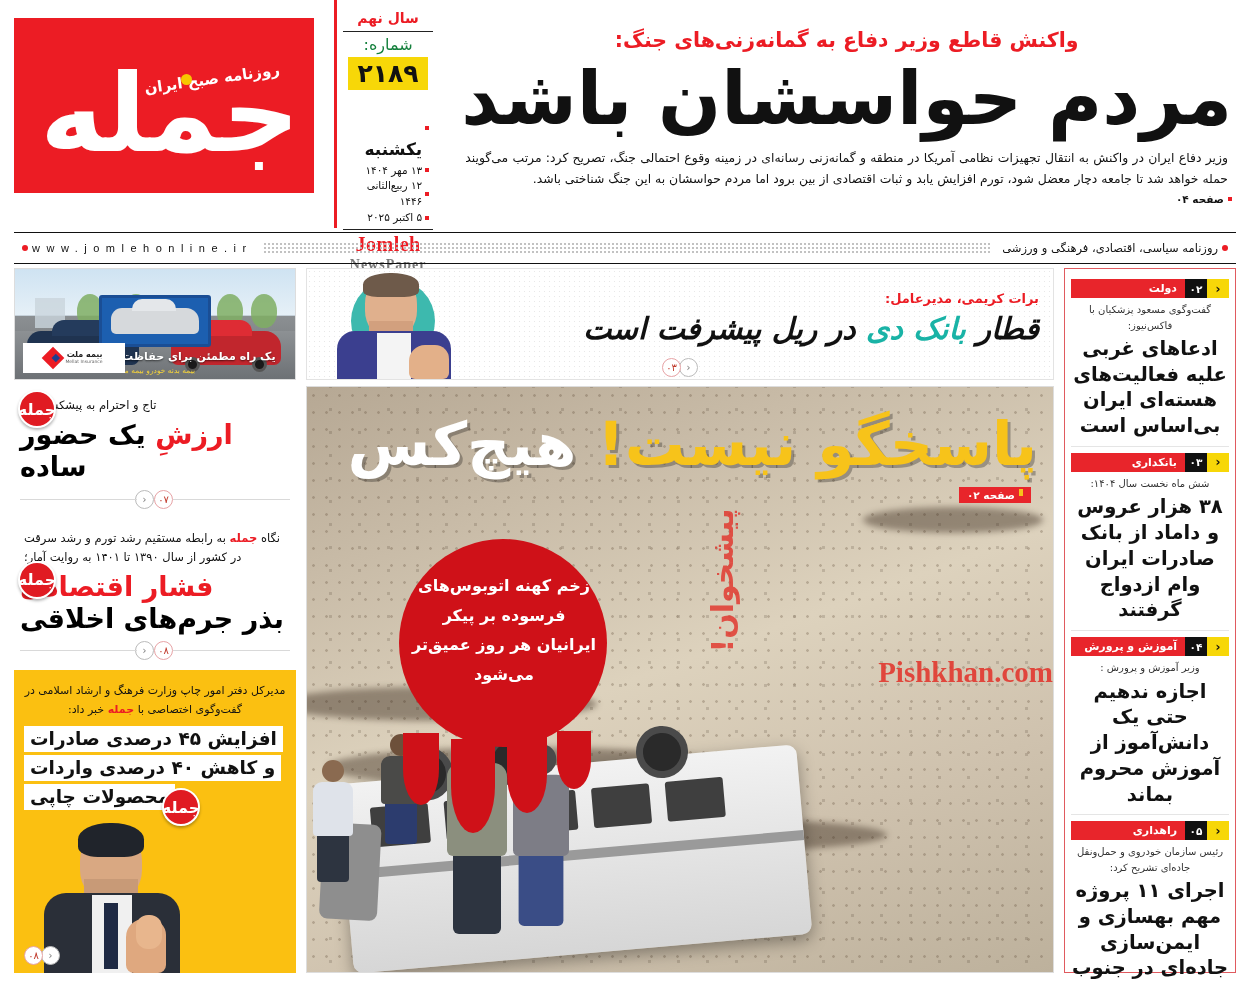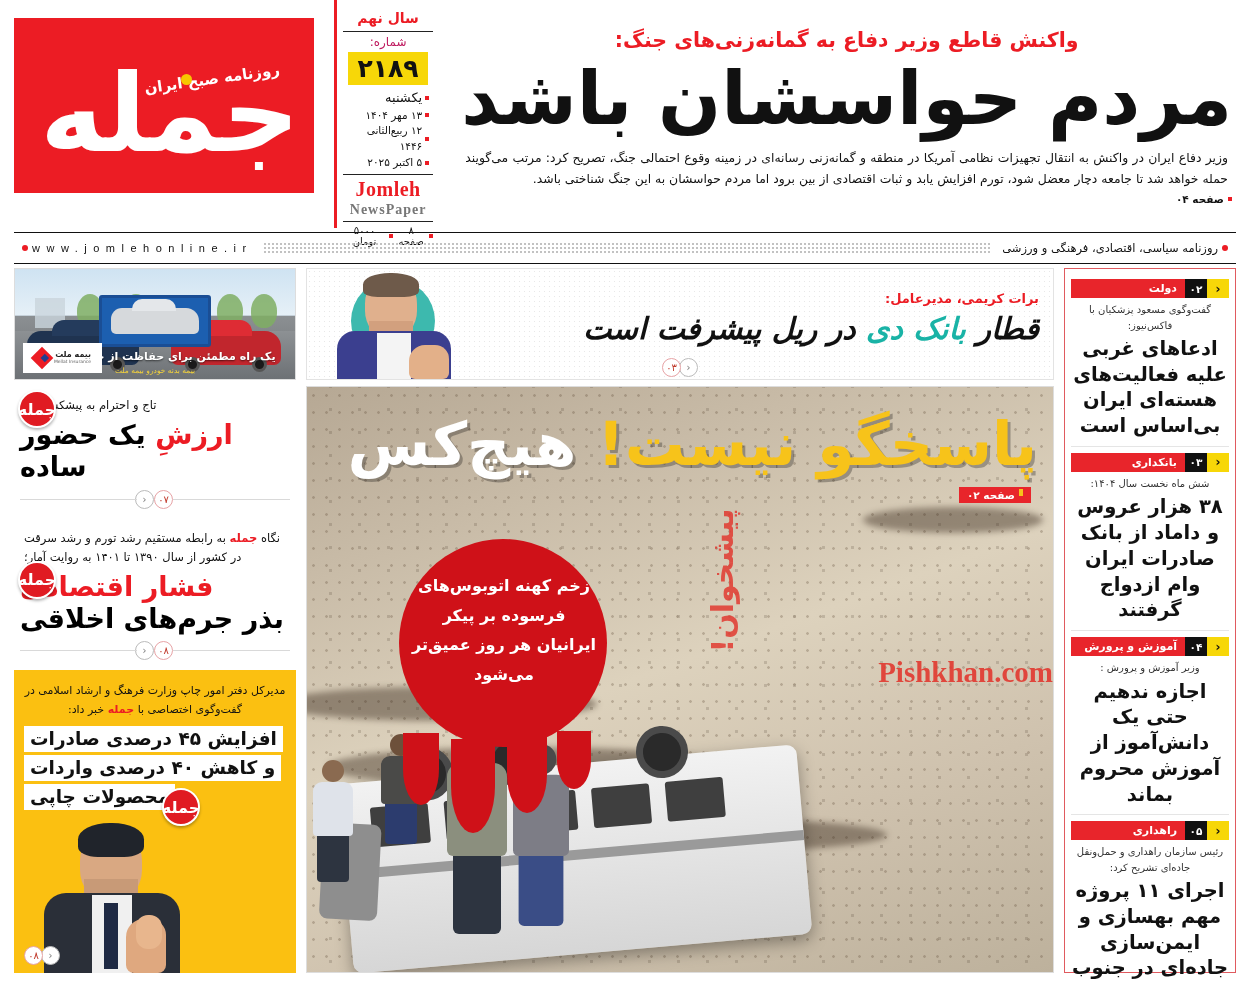--- a/index.html
+++ b/index.html
@@ -39,29 +39,29 @@
     width:11px; height:11px; border-radius:50%; background:#f7c600;
   }
 
   .info-block {
     width:116px; padding:10px 6px 4px 6px; text-align:center;
     border-left:3px solid #ec1c24;
     display:flex; flex-direction:column; gap:1px;
   }
   .info-year { color:#ec1c24; font-size:14px; font-weight:700; letter-spacing:2px; padding-bottom:2px; }
   .hr-thin { border-top:1px solid #222; margin:2px 0; }
-  .info-numlabel { color:#be185d; font-size:12px; letter-spacing:2px; }
+  .info-numlabel { color:#15803d; font-size:16px; letter-spacing:2px; }
   .info-num {
     background:#f7d708; color:#111; font-size:25px; font-weight:700;
     padding:2px 0; margin:2px 5px; letter-spacing:1px;
   }
   .info-dates { font-size:10.5px; color:#111; line-height:1.5; text-align:right; padding-right:4px; }
   .info-dates div { display:flex; align-items:center; justify-content:flex-start; gap:3px; }
   .bullet-sq { display:inline-block; width:4px; height:4px; background:#ec1c24; flex:0 0 auto; }
-  .info-day { font-weight:400; font-size:13px; letter-spacing:2px; }
+  .info-day { font-weight:700; font-size:17px; letter-spacing:2px;margin-top:44px; }
   .info-en-1 { color:#ec1c24; font-size:20px; font-weight:700; font-family:"Liberation Serif",serif; letter-spacing:0.5px; }
   .info-en-2 { color:#777; font-size:14px; font-weight:700; font-family:"Liberation Serif",serif; letter-spacing:1px; }
   .info-price { font-size:10px; color:#111; display:flex; justify-content:center; align-items:center; gap:3px; }
 
   .head-block { flex:1; padding:28px 18px 0 22px; text-align:center; position:relative; }
   .kicker { color:#ec1c24; font-size:20.5px; font-weight:700; line-height:1.2; }
   .headline {
     font-size:74px; font-weight:700; color:#111; line-height:1.08;
     margin-top:6px; letter-spacing:-2px; white-space:nowrap;
   }
@@ -112,21 +112,21 @@
     display:flex; align-items:center; justify-content:center;
   }
   .car-silver { position:relative; width:88px; height:26px; background:#d6d9dc; border-radius:11px 13px 5px 5px; }
   .car-silver::before { content:""; position:absolute; top:-9px; left:24%; width:50%; height:12px; border-radius:10px 10px 0 0; background:#e4e7ea; }
   .ad-caption {
     position:absolute; bottom:16px; left:0; right:0; text-align:center;
     color:#fff; font-size:11px; font-weight:700; text-shadow:0 1px 2px rgba(0,0,0,.6);
   }
   .ad-subcaption { position:absolute; bottom:4px; left:0; right:0; text-align:center; color:#f5d33a; font-size:7.5px; }
   .ad-logo {
-    position:absolute; left:8px; bottom:6px; background:#fff; width:79px; height:30px;
+    position:absolute; left:8px; bottom:6px; background:#fff; width:102px; height:30px;
     display:flex; align-items:center; justify-content:center; gap:4px; padding:0 3px;
   }
   .ad-logo-mark { width:16px; height:16px; background:#ec1c24; transform:rotate(45deg); position:relative; }
   .ad-logo-mark::after { content:""; position:absolute; inset:3px 3px 7px 7px; background:#1f3f8f; }
   .ad-logo-txt { font-size:8px; font-weight:700; color:#222; line-height:1.1; }
   .ad-logo-txt small { display:block; font-size:4.5px; color:#666; font-weight:400; }
 
   .rail-card { position:relative; padding:10px 6px 4px 6px; }
   .jomleh-badge {
     position:absolute; width:38px; height:38px; border-radius:50%;
@@ -566,19 +566,19 @@
         <div class="sec-title">اجازه ندهیم حتی یک دانش‌آموز از آموزش محروم بماند</div>
         <div class="sec-divider"></div>
       </div>
 
       <div>
         <div class="sec-badge">
           <span class="sec-arrow">‹</span>
           <span class="sec-num">۰۵</span>
           <span class="sec-name">راهداری</span>
         </div>
-        <div class="sec-kicker">رئیس سازمان راهداری و حمل‌ونقل جاده‌ای تشریح کرد:</div>
+        <div class="sec-kicker">رئیس سازمان خودروی و حمل‌ونقل جاده‌ای تشریح کرد:</div>
         <div class="sec-title">اجرای ۱۱ پروژه مهم بهسازی و ایمن‌سازی جاده‌ای در جنوب بوشهر</div>
       </div>
     </div>
 
   </div>
 </div>
 
 </body></html>

